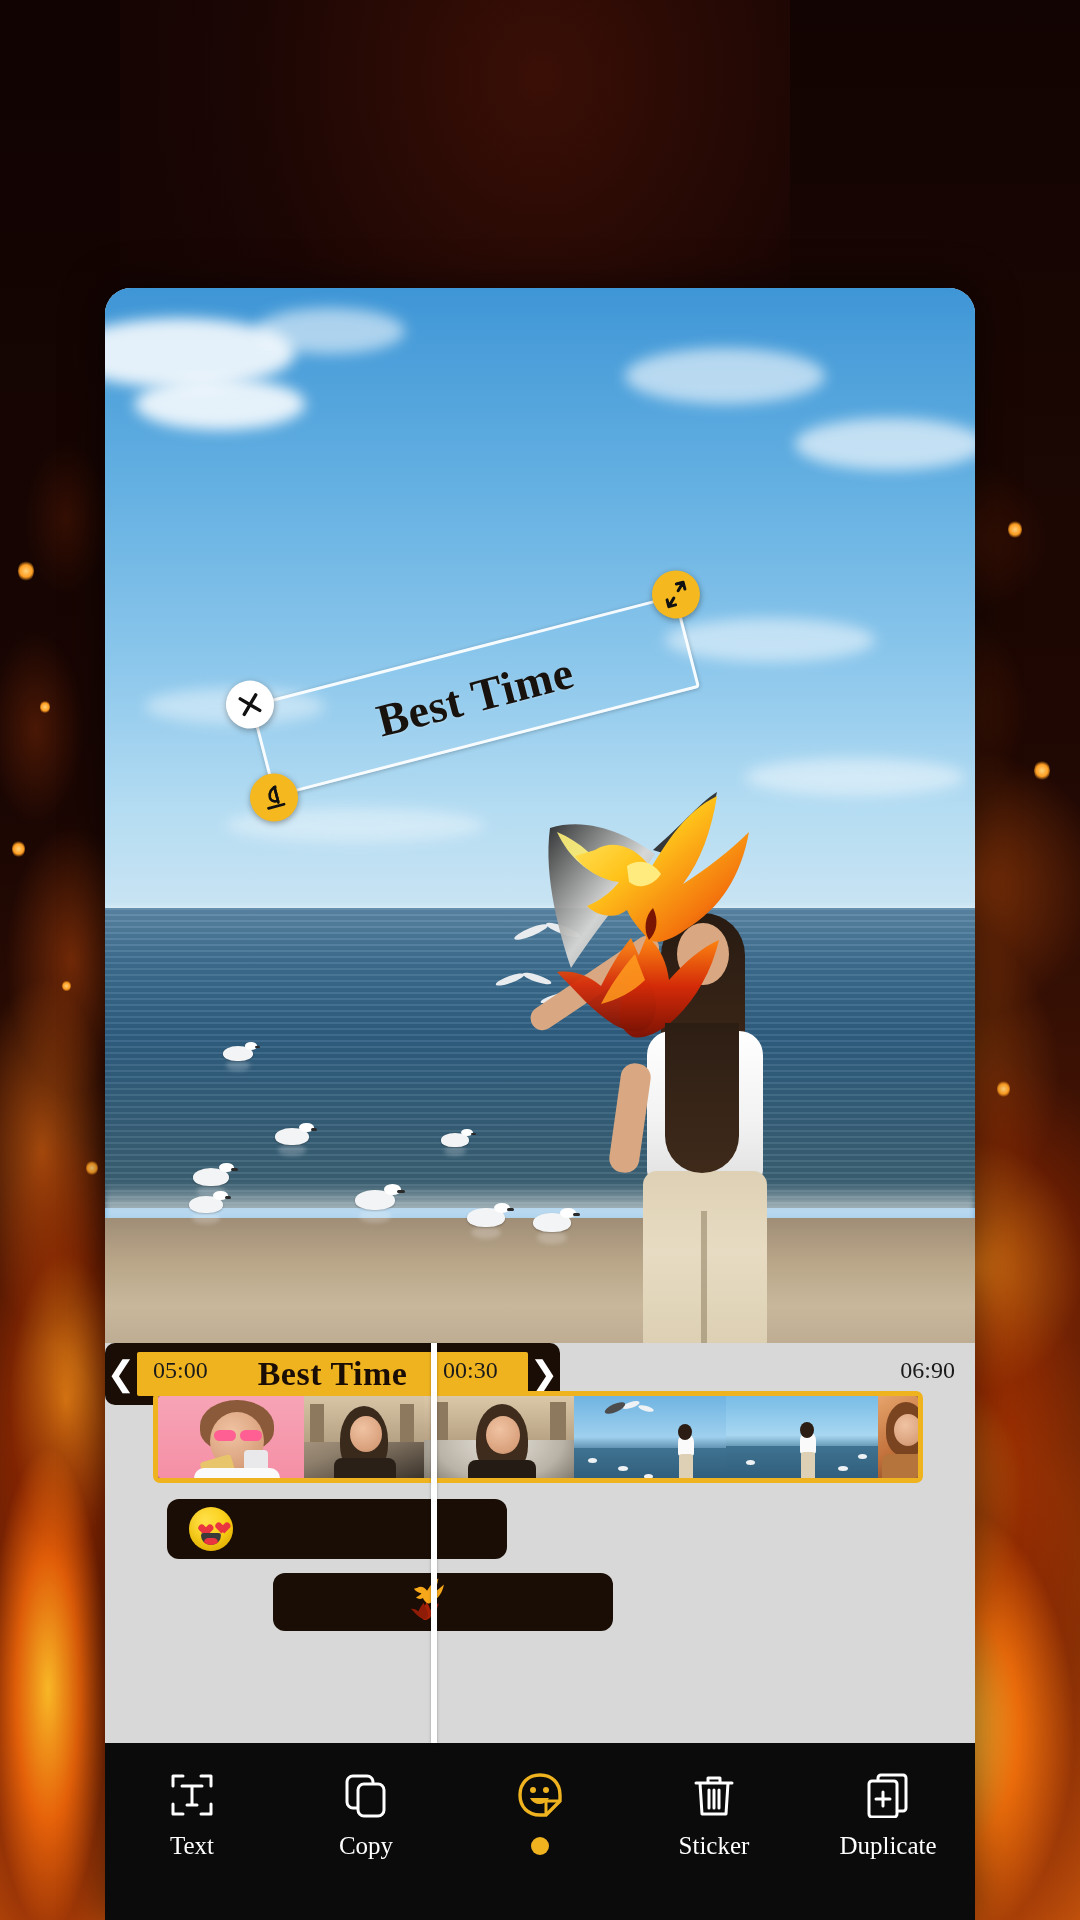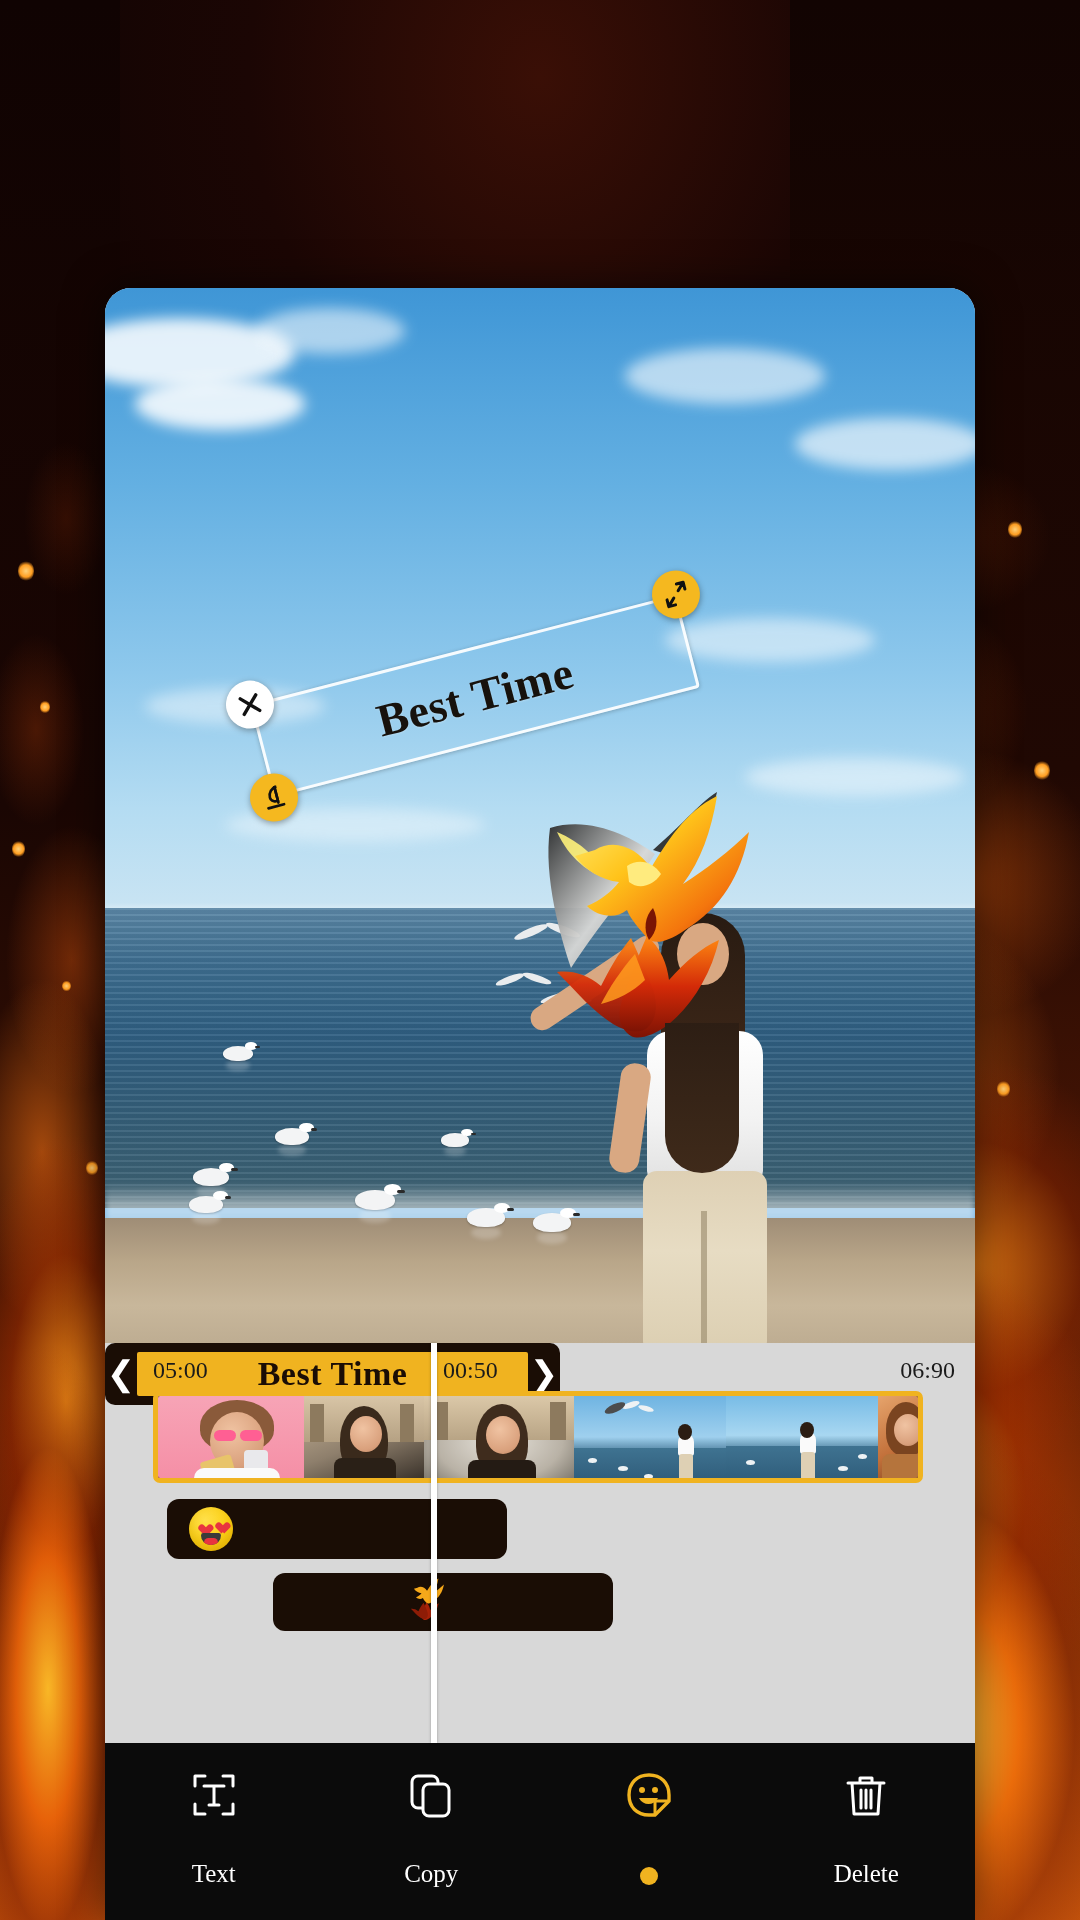--- a/index.html
+++ b/index.html
@@ -262,21 +262,21 @@
     position:absolute; left:0; top:1455px; width:870px; height:177px; background:#0b0b0b;
     display:flex; align-items:flex-start; justify-content:space-around; padding-top:26px;
   }
   .tool{ width:120px; display:flex; flex-direction:column; align-items:center; gap:12px; }
   .tool .ico{ width:52px; height:52px; display:flex; align-items:center; justify-content:center; }
   .tool .lbl{ color:#fff; font-size:25px; line-height:26px; }
   .tool.active .lbl{ color:transparent; height:26px; }
   .tool.active .dot{
     position:absolute; width:18px; height:18px; border-radius:50%; background:#f0b320; margin-top:4px;
   }
-  .tool .lblwrap{ position:relative; display:flex; align-items:center; justify-content:center; width:100%;margin-top:28px; }
+  .tool .lblwrap{ position:relative; display:flex; justify-content:center; width:100%; }
 </style>
 </head>
 <body>
 
 <div id="bg-flames">
   <div class="flame-layer bg-base"></div>
   <div class="flame-layer fire-left"></div>
   <div class="flame-layer fire-right"></div>
   <div class="ember" style="left:18px;top:560px;width:16px;height:22px;"></div>
   <div class="ember" style="left:40px;top:700px;width:10px;height:14px;"></div>
@@ -448,21 +448,21 @@
           <path d="M11 17 L4 24 M4 24 L11 24 M4 24 L4 17" stroke="#111" stroke-width="3" stroke-linecap="round" stroke-linejoin="round" fill="none"></path>
         </svg>
       </div>
     </div>
   </div>
 
   <div id="timeline">
 
     <div id="ruler">
       <span class="t a">05:00</span>
-      <span class="t b">00:50</span>
+      <span class="t b">00:30</span>
       <span class="t c">06:90</span>
     </div>
 
     <div id="clip-track">
       <div class="thumb th-a">
         <div class="th-hair" style="left:42px;top:4px;width:74px;height:52px;background:#8a5a3a;"></div>
         <div class="th-face" style="left:52px;top:16px;width:54px;height:58px;"></div>
         <div class="th-glass" style="left:56px;top:34px;width:22px;"></div>
         <div class="th-glass" style="left:82px;top:34px;width:22px;"></div>
         <div class="th-card" style="left:44px;top:62px;width:32px;height:22px;"></div>
@@ -589,20 +589,32 @@
     <div class="tool">
       <span class="ico">
         <svg width="46" height="46" viewBox="0 0 46 46">
           <path d="M5 11 L41 11" stroke="#fff" stroke-width="3" stroke-linecap="round"></path>
           <path d="M17 11 L17 6 L29 6 L29 11" fill="none" stroke="#fff" stroke-width="3" stroke-linejoin="round"></path>
           <path d="M9 11 L11 42 L35 42 L37 11" fill="none" stroke="#fff" stroke-width="3" stroke-linejoin="round"></path>
           <path d="M18 18 L18 36 M23 18 L23 36 M28 18 L28 36" stroke="#fff" stroke-width="3" stroke-linecap="round"></path>
         </svg>
       </span>
       <span class="lblwrap">
-          <span class="lbl">Delete</span>
+          <span class="lbl">Sticker</span>
         </span>
     </div>
 
 
+    <div class="tool">
+      <span class="ico">
+        <svg width="46" height="46" viewBox="0 0 46 46">
+          <rect x="13" y="3" width="28" height="36" rx="3" fill="none" stroke="#fff" stroke-width="3"></rect>
+          <rect x="4" y="9" width="28" height="36" rx="3" fill="#0b0b0b" stroke="#fff" stroke-width="3"></rect>
+          <path d="M18 27 L18 27 M11 27 L25 27 M18 20 L18 34" stroke="#fff" stroke-width="3" stroke-linecap="round"></path>
+        </svg>
+      </span>
+      <span class="lblwrap">
+          <span class="lbl">Duplicate</span>
+        </span>
+    </div>
 
   </div>
 </div>
 
 </body></html>

